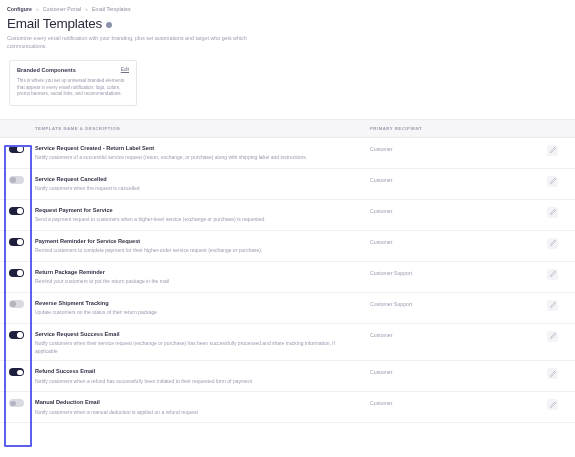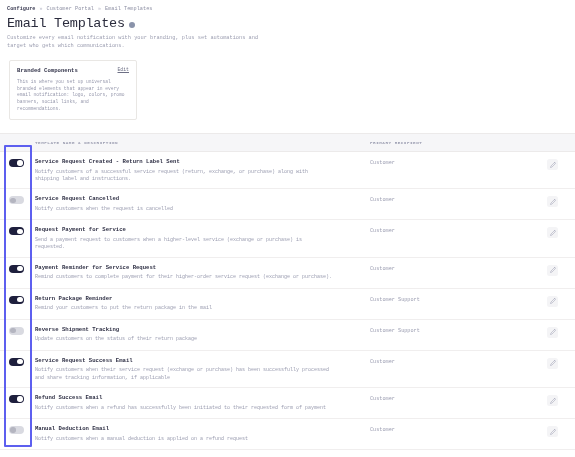--- a/index.html
+++ b/index.html
@@ -211,21 +211,21 @@
     left: 4px;
     top: 145px;
     width: 28px;
     height: 302px;
     border: 2.5px solid #5d5fef;
     border-radius: 1px;
     pointer-events: none;
     z-index: 20;
   }
 
-  .page { position: relative; width: 575px; height: 376px; font-family: Liberation Mono, monospace; }
+  .page { position: relative; width: 575px; height: 376px; }
 </style>
 </head>
 <body>
 
 <div class="page">
 
   <div class="breadcrumb">
     <span class="crumb-strong">Configure</span>
     <span class="crumb-sep">»</span>
     <span class="crumb">Customer Portal</span>

